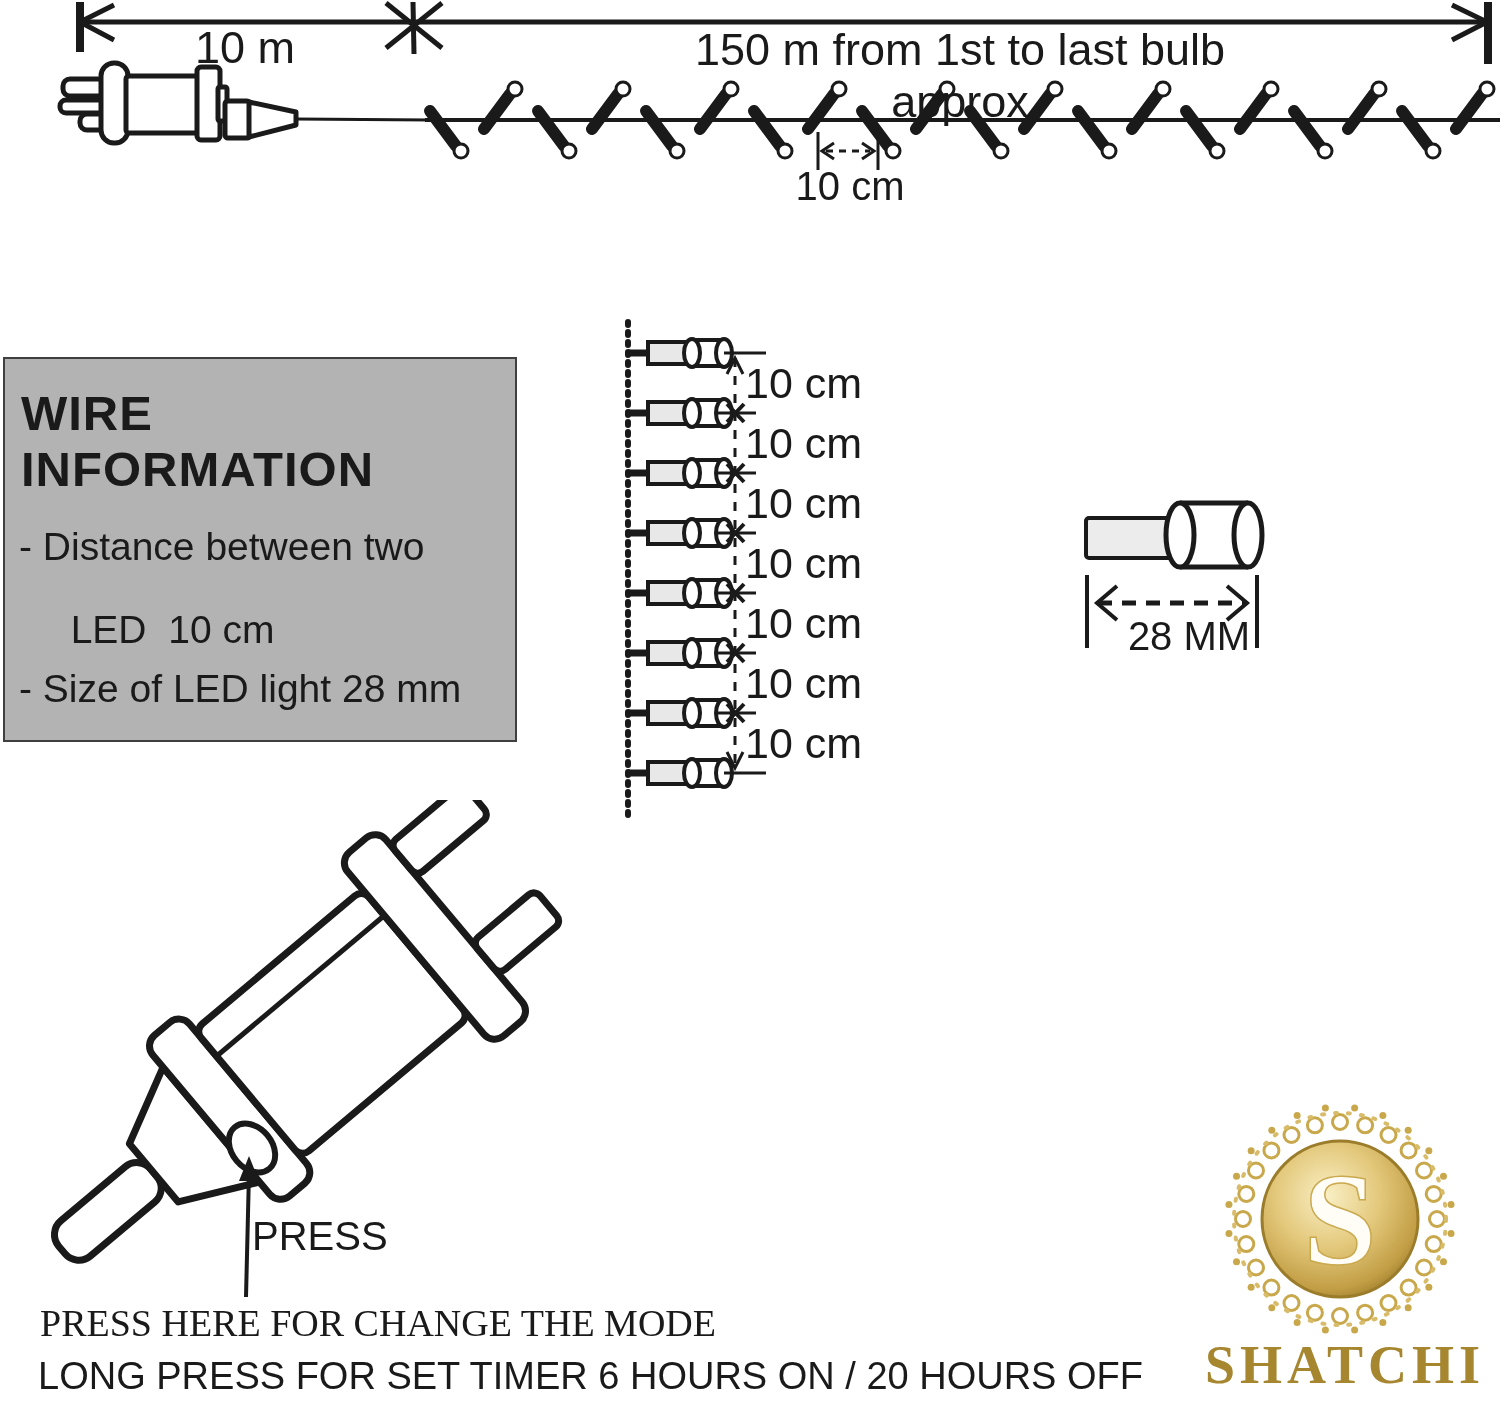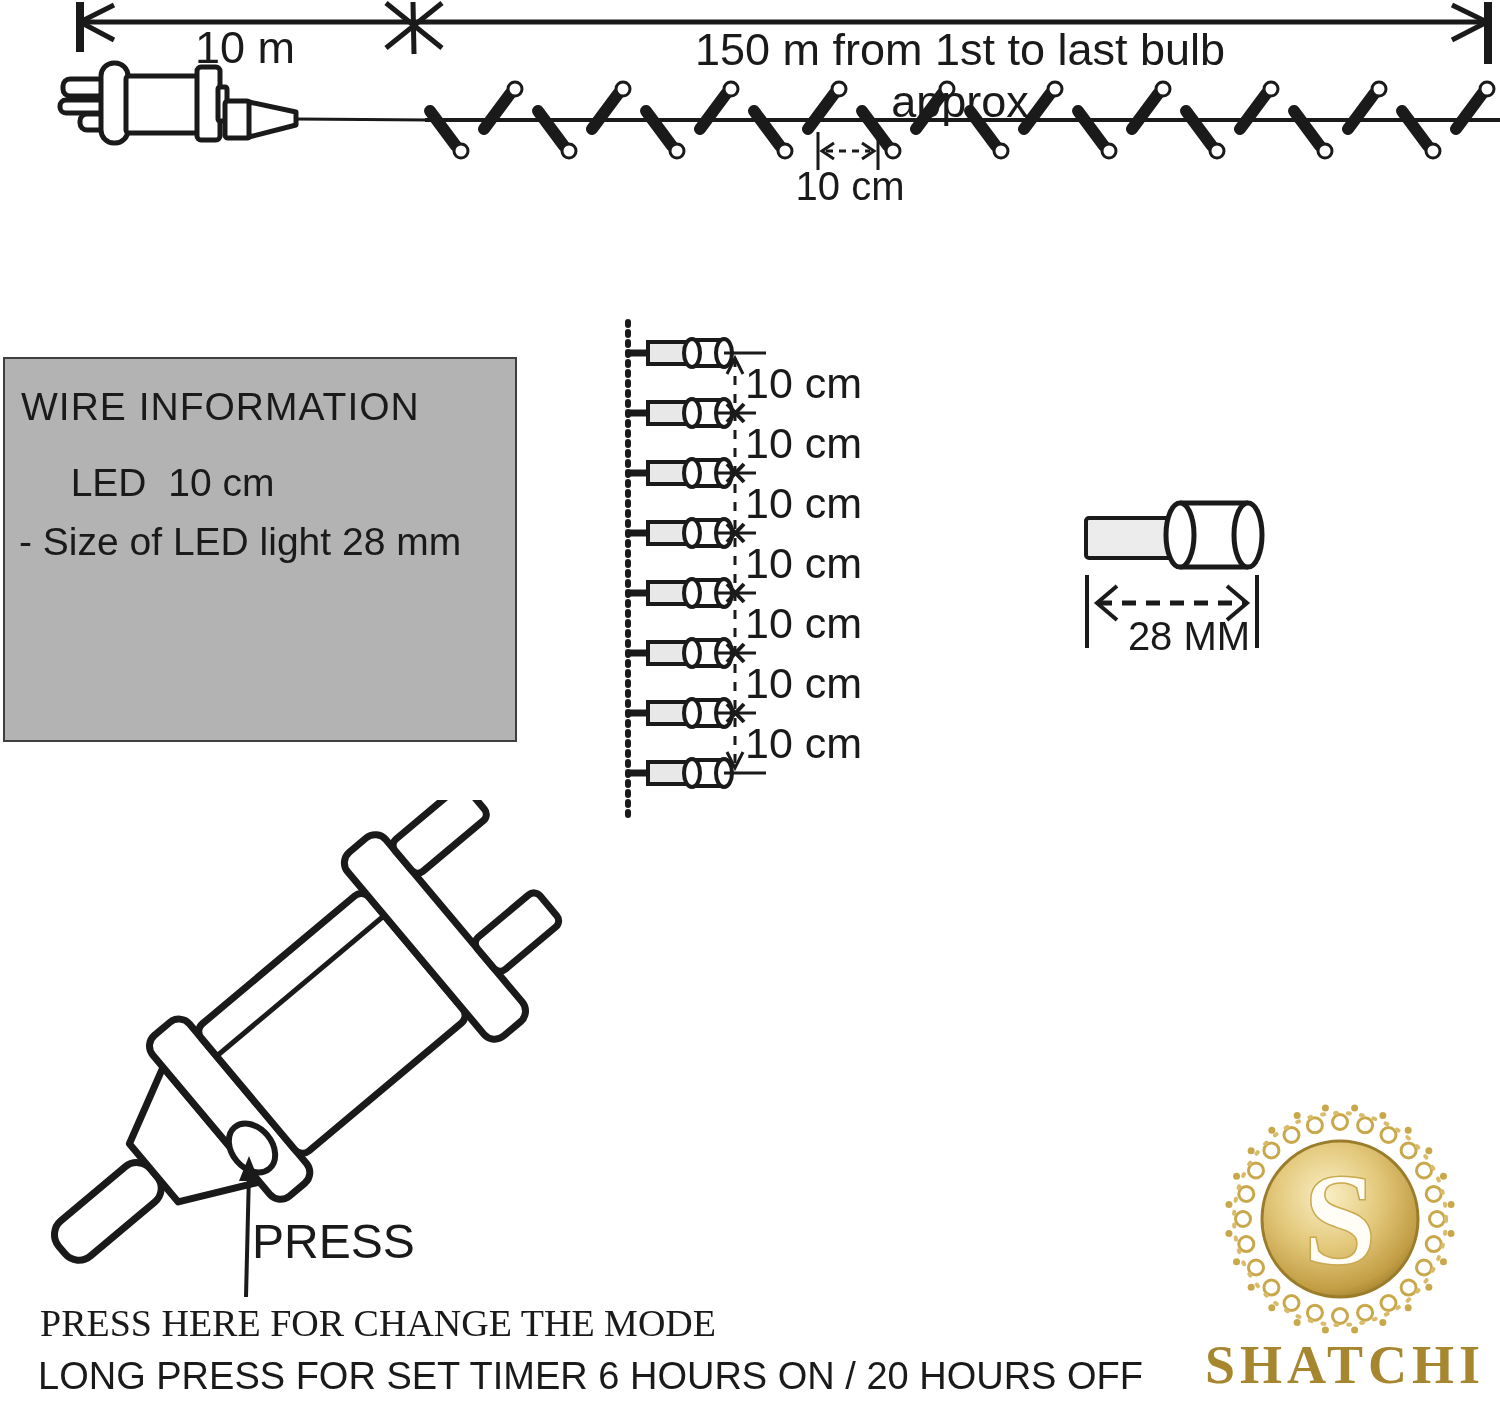--- a/index.html
+++ b/index.html
@@ -7,30 +7,30 @@
           font-family:"Liberation Sans",sans-serif;color:#1a1a1a;}
   .abs{position:absolute;}
   svg{position:absolute;display:block;}
   .dim-label{font-size:45px;text-align:center;}
   .lead-label{left:185px;top:22px;width:120px;}
   .span-label{left:640px;top:24px;width:640px;}
   .top-spacing-label{left:780px;top:164px;width:140px;font-size:40px;text-align:center;}
   
   .wire-box{left:3px;top:357px;width:514px;height:385px;background:#b3b3b3;
             border:2px solid #3f3f3f;box-sizing:border-box;}
-  .wire-title{margin:26px 0 0 16px;font-size:39px;font-weight:normal;letter-spacing:1px;}
+  .wire-title{margin:26px 0 0 16px;font-size:49px;font-weight:bold;letter-spacing:1px;}
   .wire-items{margin:20px 0 0 14px;}
   .wi-item{font-size:39px;line-height:59px;white-space:pre;}
   .wi-item.indent{padding-left:30px;margin-top:24px;}
   
   .vlabel{position:absolute;left:745px;width:140px;font-size:43px;line-height:52px;}
   
   .size-label{left:1104px;top:614px;width:170px;font-size:40px;text-align:center;}
   
-  .press-label{left:252px;top:1214px;font-size:48px;}
+  .press-label{left:252px;top:1214px;font-size:40px;}
   .instr{left:40px;font-size:38px;}
   .instr1{top:1301px;font-family:Liberation Serif, serif;}
   .instr2{left:38px;top:1355px;}
   
   .brand-name{left:1185px;top:1334px;width:320px;text-align:center;
               font-family:"Liberation Serif",serif;font-weight:bold;font-size:54px;
               letter-spacing:5px;color:#a6862f;}
 </style>
 </head>
 <body>
@@ -120,20 +120,21 @@
       <polyline points="862,143 874,151 862,159" stroke-width="3"></polyline>
     </g>
   </svg>
   <div class="abs dim-label lead-label">10 m</div>
   <div class="abs dim-label span-label">150 m from 1st to last bulb approx</div>
   <div class="abs top-spacing-label">10 cm</div>
 
   <div class="abs wire-box">
     <div class="wire-title">WIRE INFORMATION</div>
     <div class="wire-items" id="wire-items">
+        <div class="wi-item">- Distance between two</div>
         <div class="wi-item indent">  LED  10 cm</div>
         <div class="wi-item">- Size of LED light 28 mm</div>
       </div>
   </div>
 
   <svg style="left:560px;top:310px" width="380" height="520" viewBox="560 310 380 520">
 
     <line x1="628" y1="322" x2="628" y2="818" stroke="#1a1a1a" stroke-width="6" stroke-dasharray="3 7" stroke-linecap="round"></line>
     <g id="vert-bulbs">
         <line x1="628" y1="353" x2="652" y2="353" stroke="#1a1a1a" stroke-width="7"></line>

